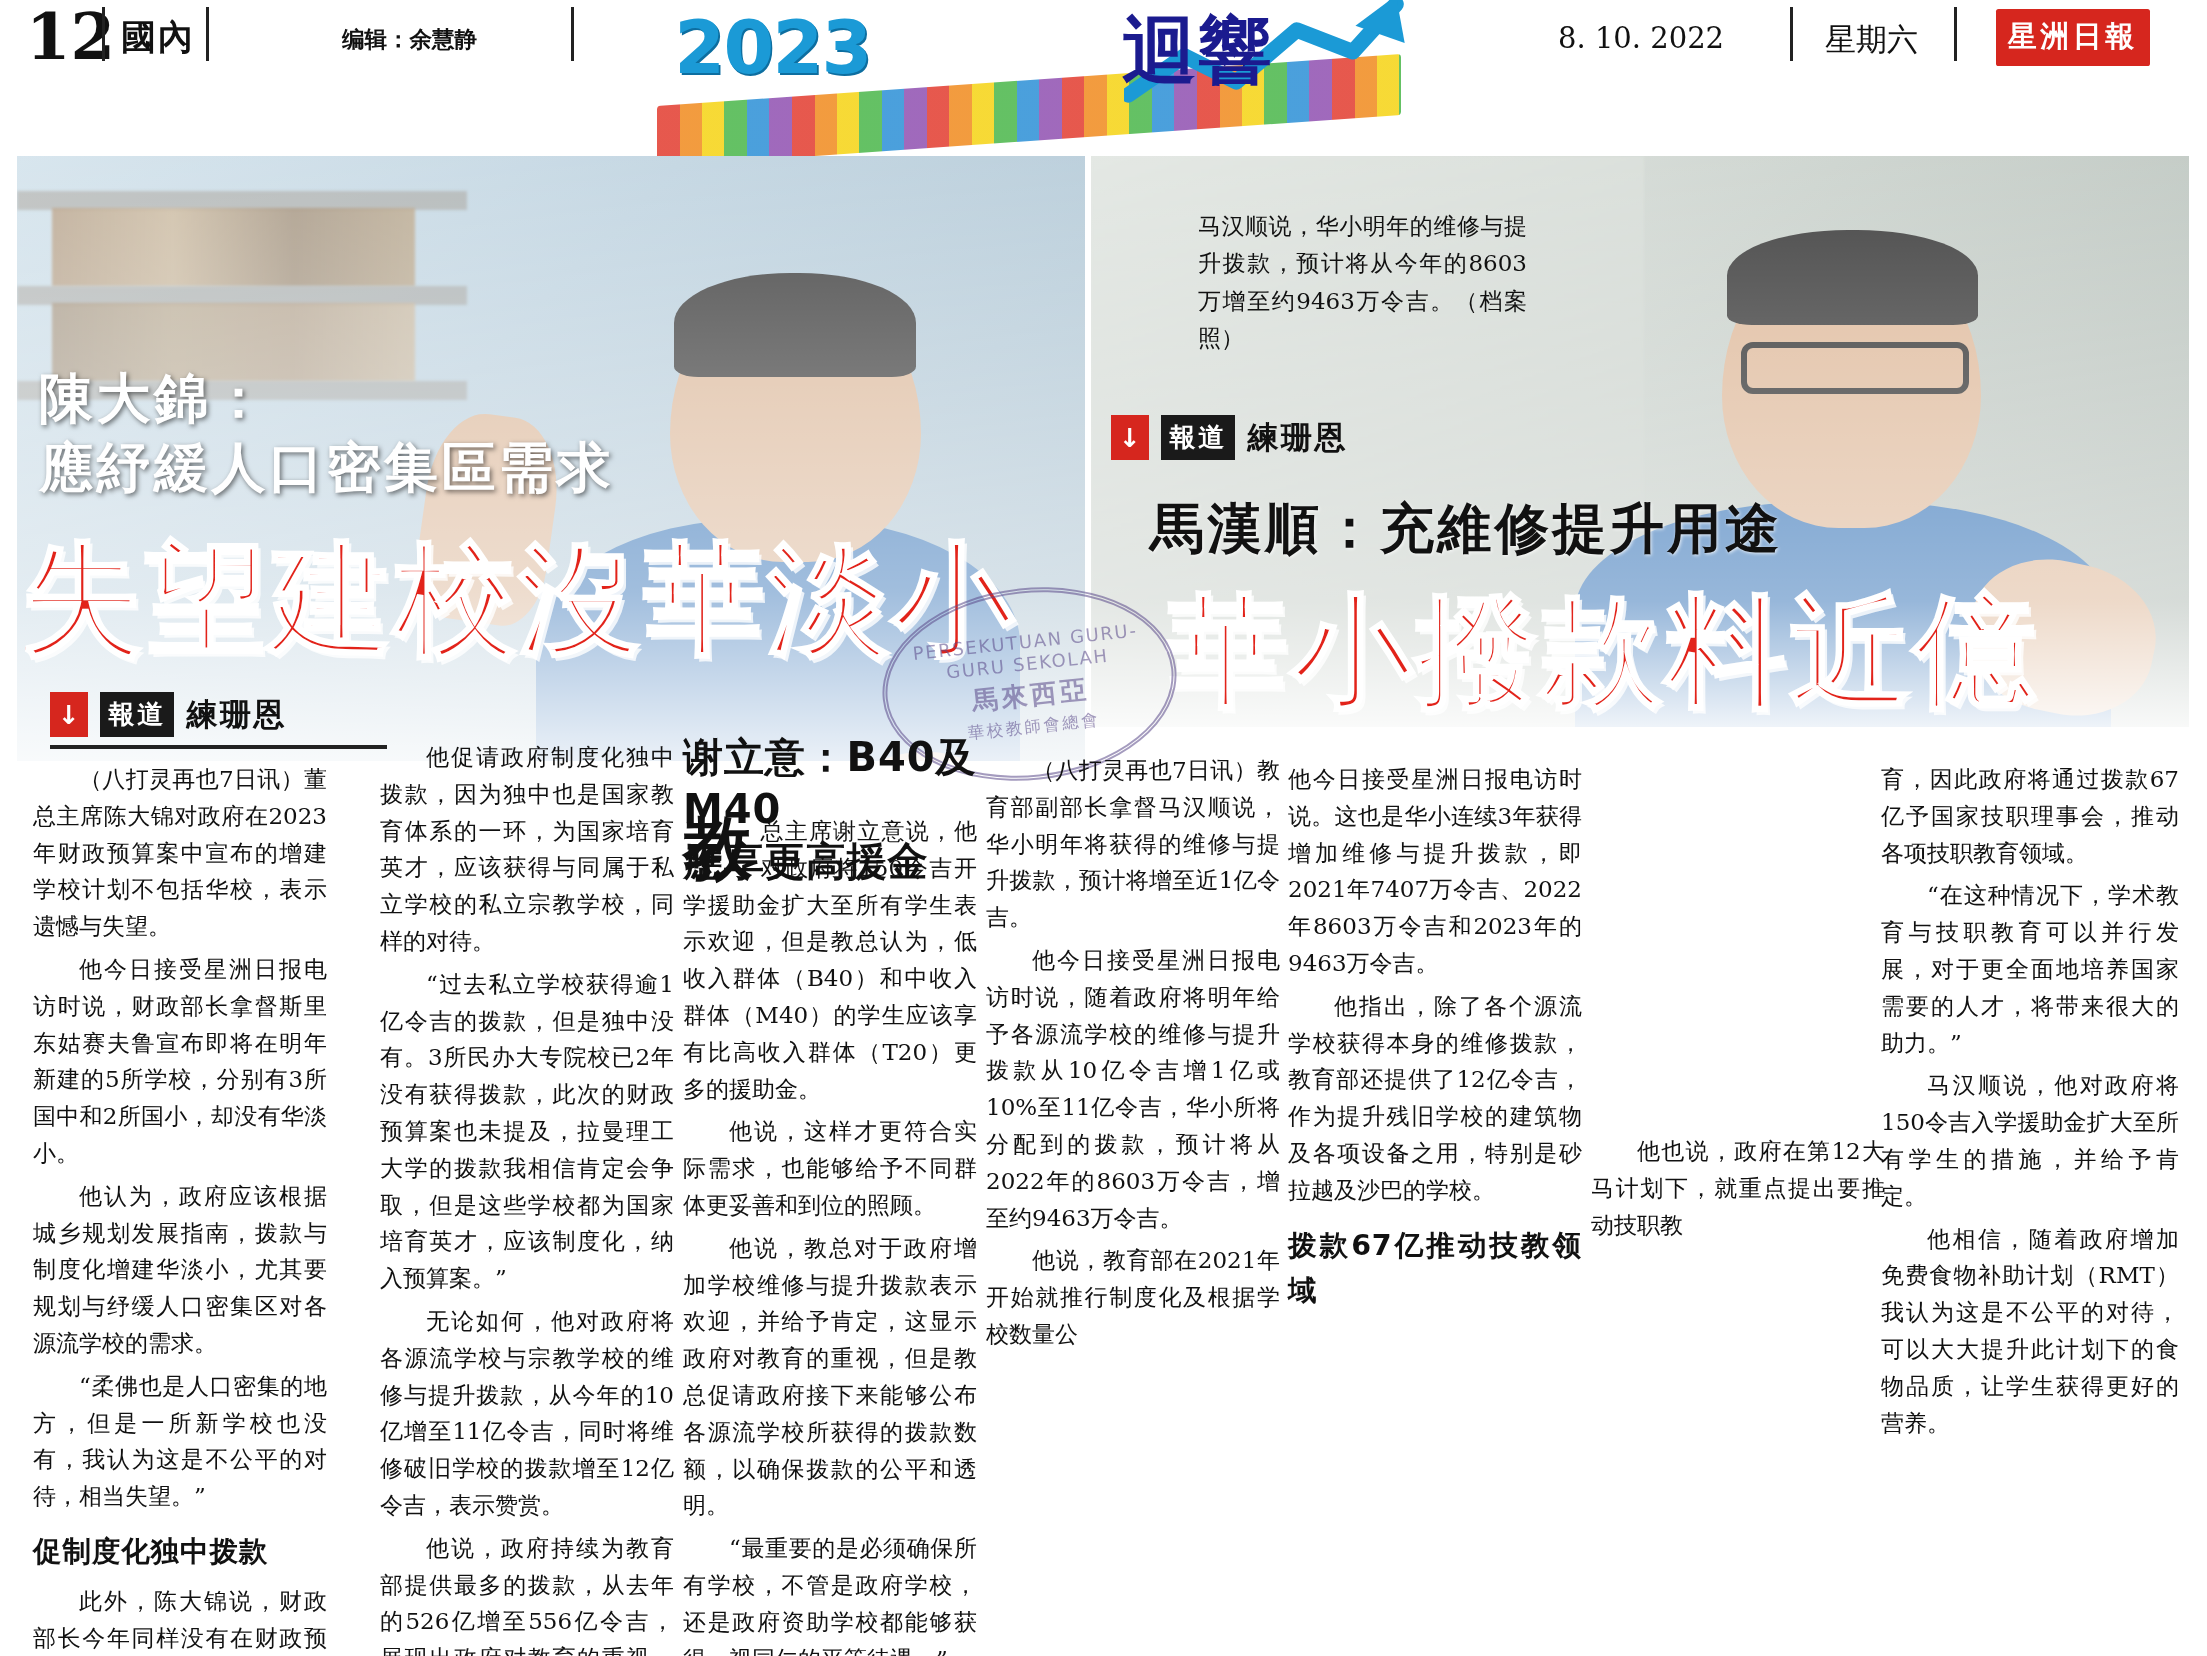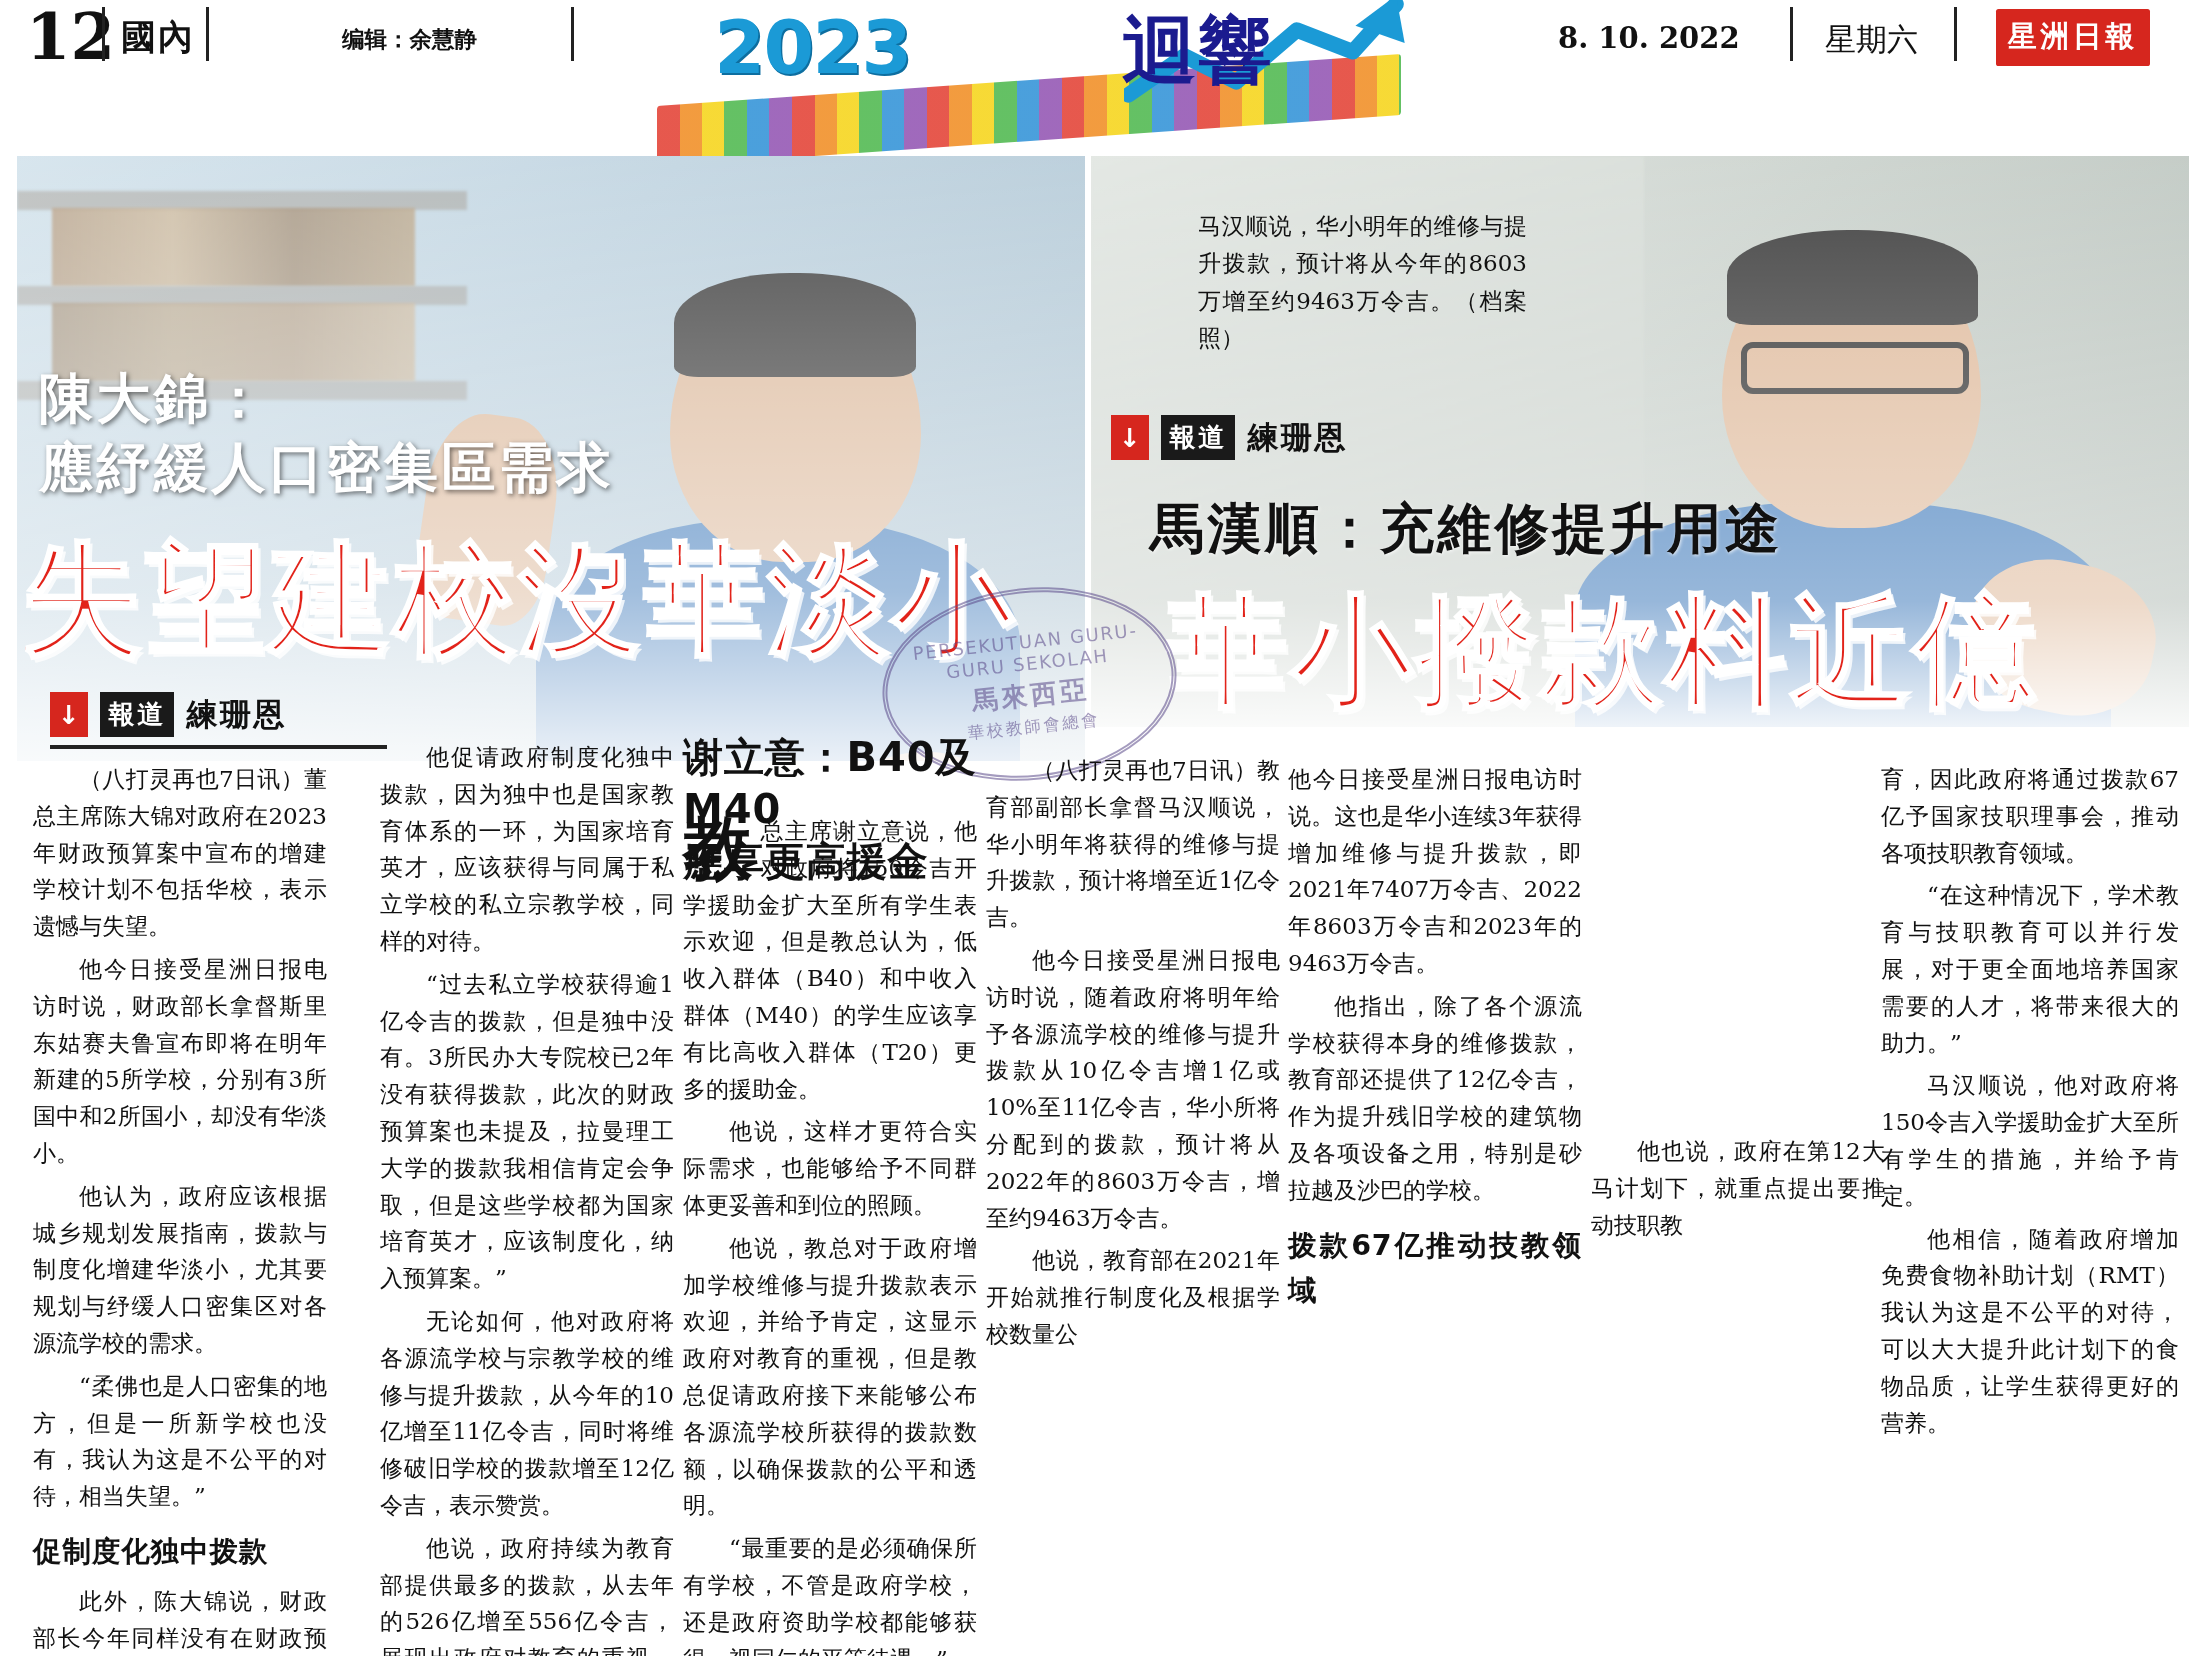--- a/index.html
+++ b/index.html
@@ -35,31 +35,30 @@
     transform:skewY(-4deg);
     border-radius:3.5px;
   }
   .mh-logo .arrow{
     position:absolute;left:467px;top:-8.6px;width:285px;height:130px;
   }
   .mh-logo .year{
     position:absolute;left:17.3px;top:5.2px;font-size:73px;font-weight:bold;
     font-family:"DejaVu Sans",sans-serif;color:#1b9ad6;letter-spacing:-1.7px;
     text-shadow:1.7px 1.7px 0 #0d6ea0;
-    margin-left:40px;
   }
   .mh-logo .t1{
     position:absolute;left:227px;top:1.7px;font-size:74px;font-weight:bold;
     font-family:"DejaVu Sans",sans-serif;color:#e2231a;letter-spacing:1.7px;
   }
   .mh-logo .t2{
     position:absolute;left:465px;top:1.7px;font-size:74px;font-weight:bold;
     font-family:"DejaVu Sans",sans-serif;color:#1b1b8f;letter-spacing:1.7px;
   }
-  .mh-date{position:absolute;left:1558px;top:21px;font-size:29px;font-family:"DejaVu Serif",serif;font-weight:bold;}
+  .mh-date{position:absolute;left:1558px;top:21px;font-size:29px;font-family:"DejaVu Serif",serif;}
   .mh-rule-4{position:absolute;left:1790px;top:7px;width:2.6px;height:54px;background:#222;}
   .mh-day{position:absolute;left:1825px;top:19px;font-size:31px;font-family:"DejaVu Sans",sans-serif;}
   .mh-rule-5{position:absolute;left:1954px;top:7px;width:2.6px;height:54px;background:#222;}
   .mh-brand{
     position:absolute;right:17.3px;top:8.6px;
     background:#d6261e;color:#fff;font-family:"DejaVu Sans",sans-serif;
     font-size:29px;font-weight:bold;padding:8.6px 12px;letter-spacing:3.5px;
     border-radius:2.6px;
   }
 

